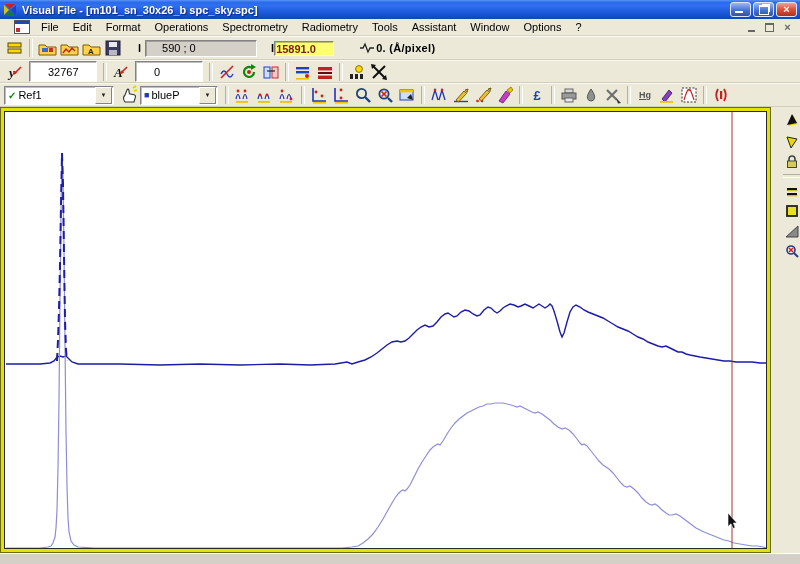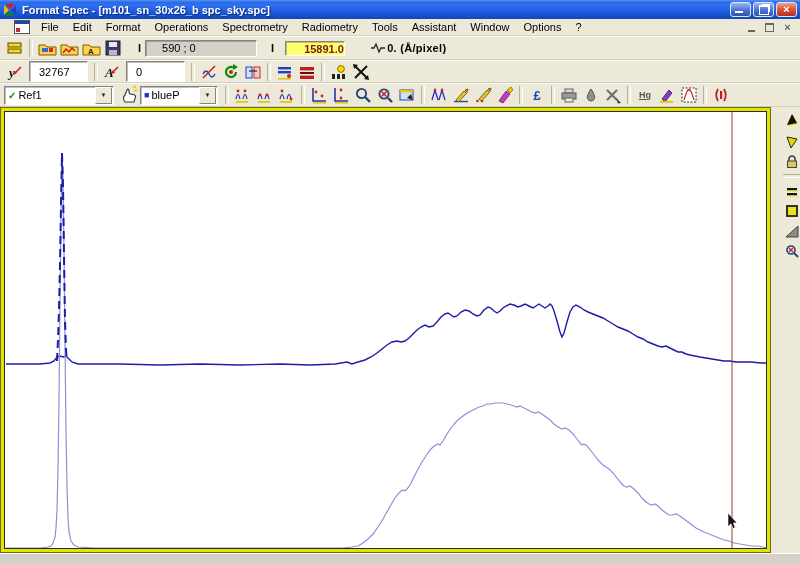--- a/index.html
+++ b/index.html
@@ -30,24 +30,24 @@
   .mg-res{width:7px;height:6px;border:1px solid #666;border-top:2px solid #666;}
   .mg-x{font-size:11px;font-weight:bold;color:#666;line-height:10px;}
   
   .tbar{left:0;width:800px;background:#ece9d8;display:flex;align-items:center;box-sizing:border-box;
     border-top:1px solid #f9f8f3;border-bottom:1px solid #d2cebe;padding-left:4px;}
   .ti{width:22px;height:20px;display:flex;align-items:center;justify-content:center;flex:0 0 auto;}
   .sep{width:2px;height:18px;border-left:1px solid #b6b2a2;border-right:1px solid #fff;margin:0 3px;flex:0 0 auto;}
   .sunken{border:1px solid #848284;border-bottom-color:#fff;border-right-color:#fff;
     box-shadow:inset 1px 1px 0 rgba(70,70,70,.35);box-sizing:border-box;}
   .coord-field{width:112px;height:17px;background:#d4d0c8;line-height:15px;padding-left:16px;margin-left:4px;}
-  .intens-field{width:60px;height:15px;background:#ffff72;color:#7b1d12;font-weight:bold;line-height:15px;padding-left:18px;margin-left:11px;}
+  .intens-field{width:60px;height:15px;background:#ffff72;color:#7b1d12;font-weight:bold;line-height:15px;padding-left:1px;margin-left:0;}
   .lbl{margin-left:14px;font-weight:bold;}
   .disp{margin-left:26px;display:flex;align-items:flex-start;font-weight:bold;letter-spacing:.3px;}
-  .numfield{width:46px;height:17px;background:#fff;line-height:15px;padding-left:9px;margin:0 3px;font-size:11px;
+  .numfield{width:46px;height:17px;background:#fff;line-height:15px;padding-left:18px;margin:0 3px;font-size:11px;
     border:1px solid #848284;border-bottom-color:#fff;border-right-color:#fff;box-shadow:inset 1px 1px 0 rgba(70,70,70,.35);}
   input.numfield{font-family:"Liberation Sans",sans-serif;outline:none;}
   
   .combo{display:flex;align-items:center;height:19px;background:#fff;margin-right:4px;}
   .combo-check{color:#0a8a0a;font-weight:bold;margin:0 2px 0 3px;font-size:10px;}
   .combo-sq{color:#2233cc;font-size:9px;margin:0 2px 0 3px;}
   .combo-text{flex:1;white-space:nowrap;}
   .combo-btn{width:15px;height:15px;margin:1px;background:#ece9d8;border:1px solid #fff;border-bottom-color:#848284;border-right-color:#848284;
     display:flex;align-items:center;justify-content:center;font-size:6px;color:#222;}
   
@@ -68,21 +68,21 @@
 </head>
 <body>
 
 <div class="abs titlebar">
   <svg width="14" height="14" viewBox="0 0 14 14">
     <polygon points="1,2 6,7 1,12" fill="#d8c400"></polygon>
     <polygon points="2,1 7,6 12,1" fill="#cc2020"></polygon>
     <polygon points="13,2 8,7 13,12" fill="#2040cc"></polygon>
     <polygon points="2,13 7,8 12,13" fill="#108030"></polygon>
   </svg>
-  <span class="titletext">Format Spec - [m101_sn_30x26_b spc_sky.spc]</span>
+  <span class="titletext">Visual File - [m101_sn_30x26_b spc_sky.spc]</span>
   <div class="winbtns">
     <div class="wbtn">
         <span class="glyph-min"></span>
       </div>
     <div class="wbtn">
         <span class="glyph-restore"></span>
       </div>
     <div class="wbtn close">
         <span class="glyph-close">×</span>
       </div>

